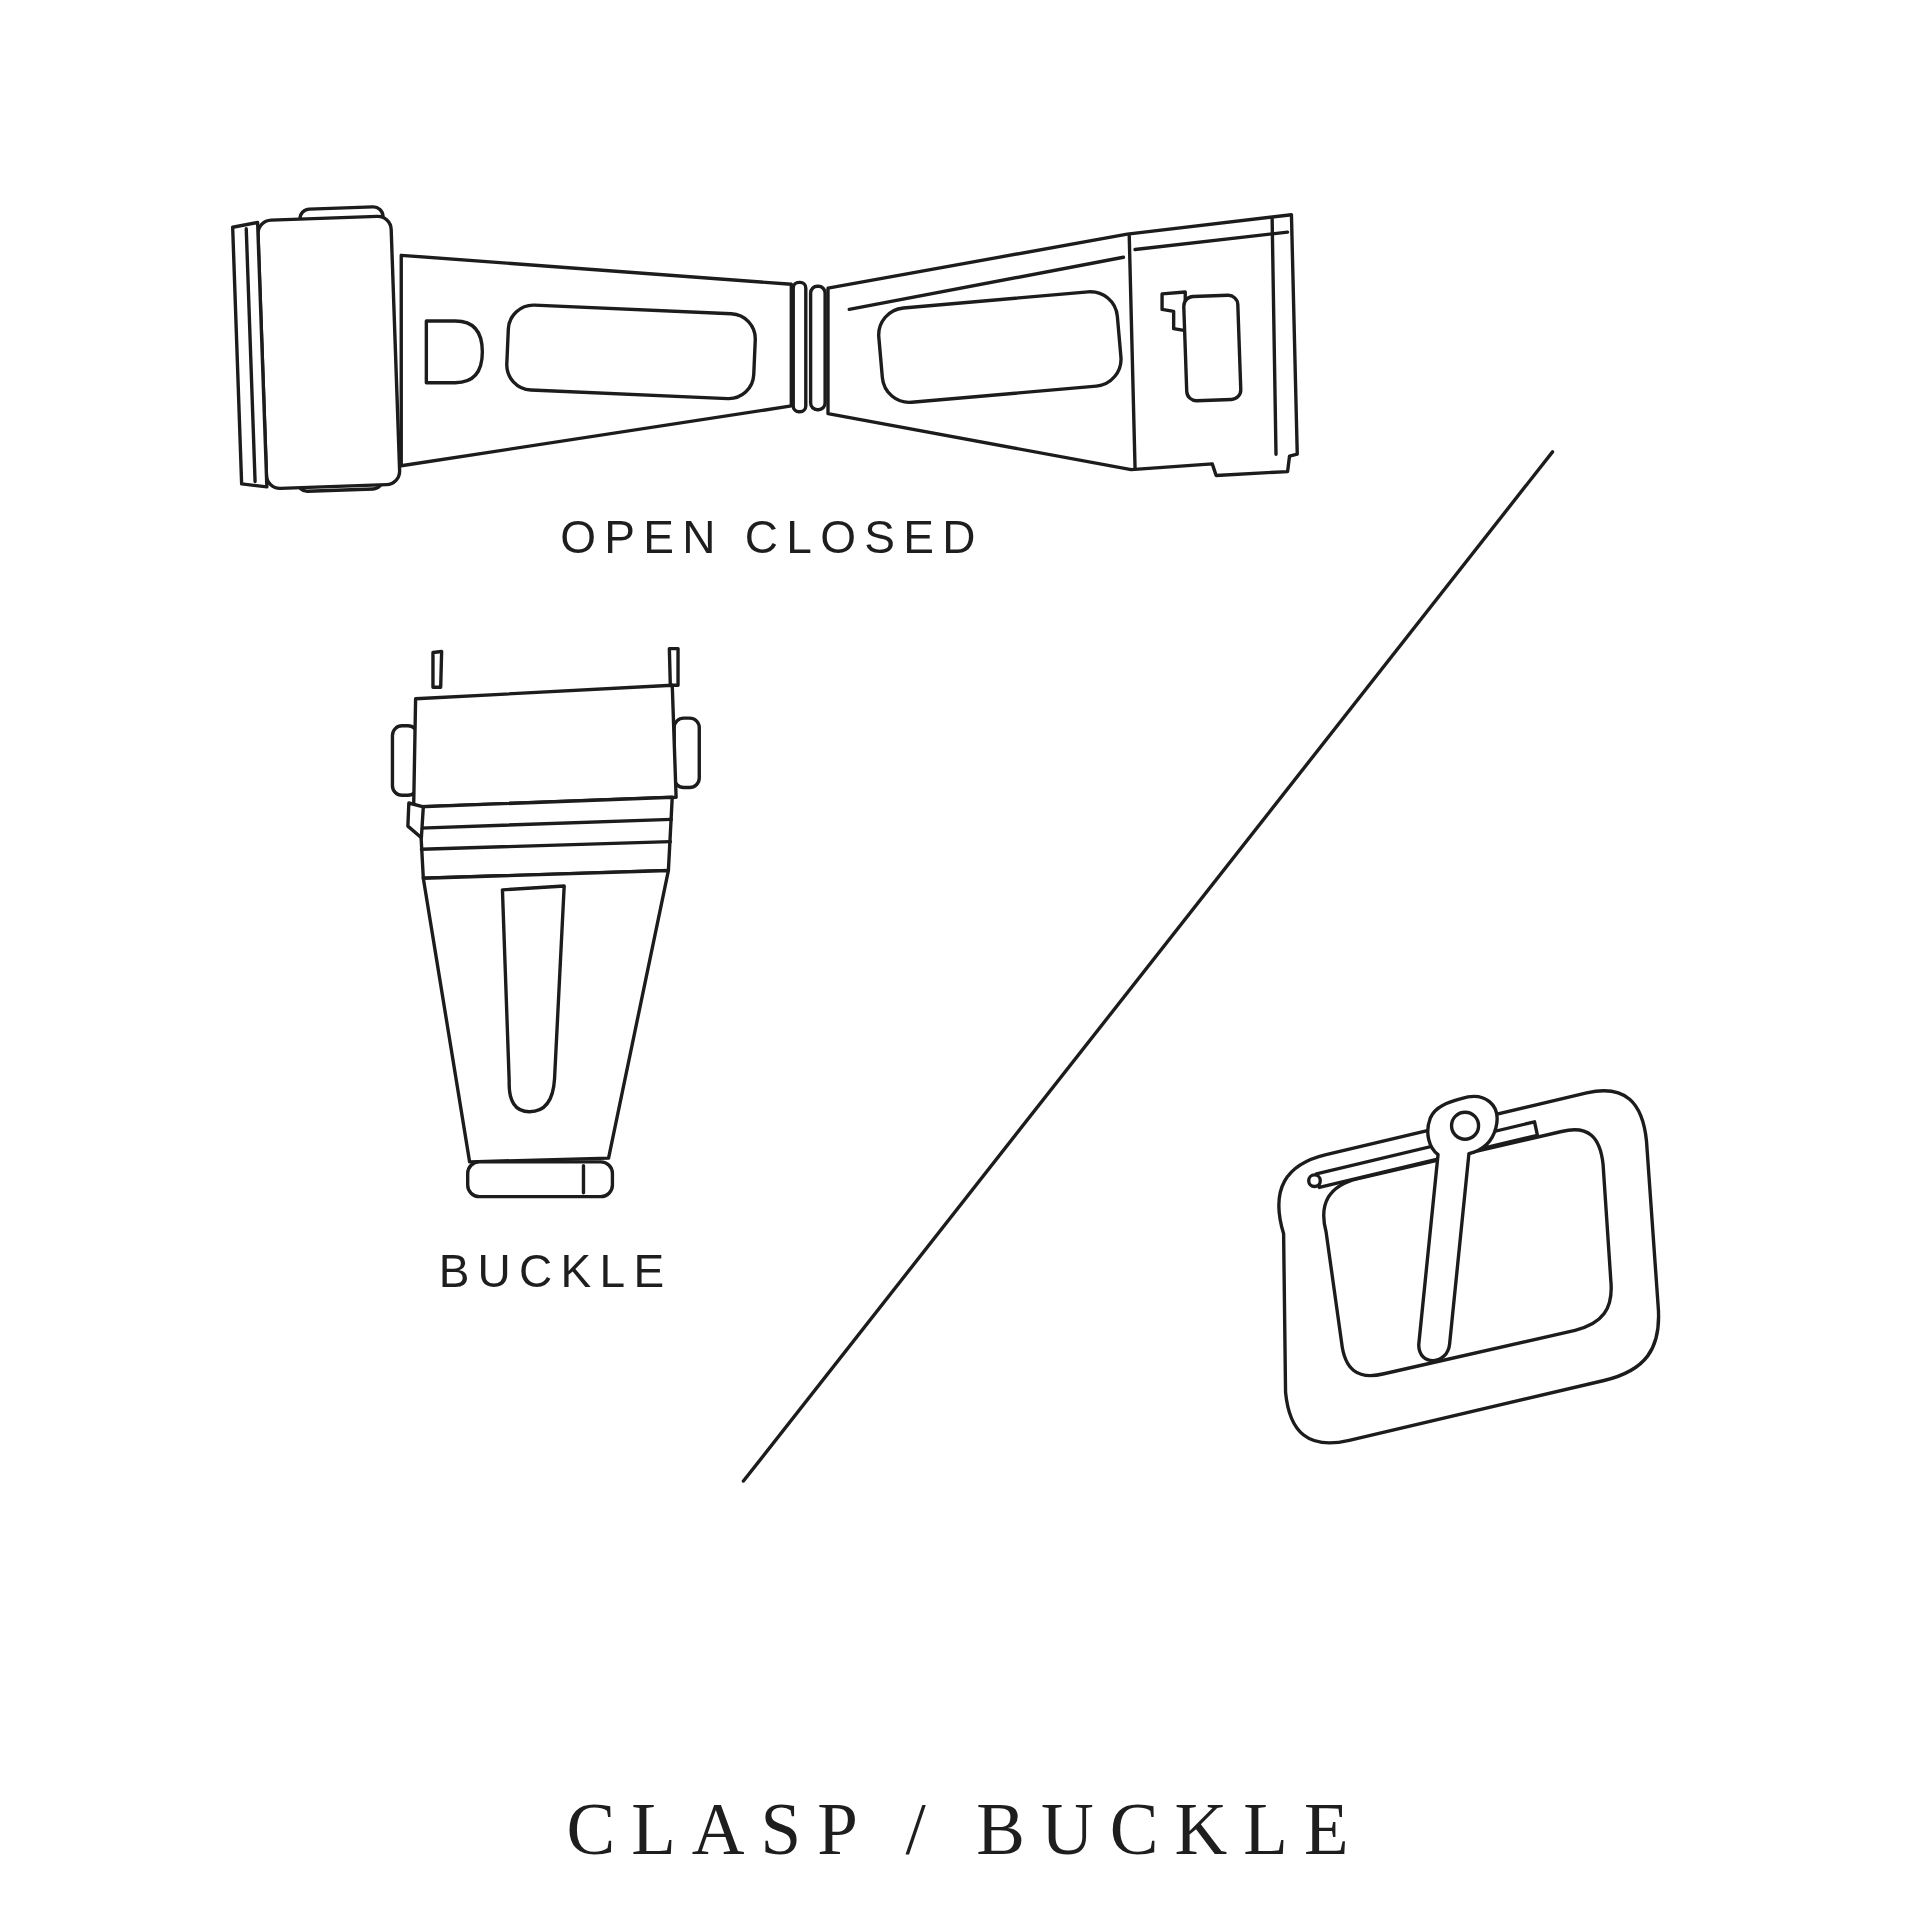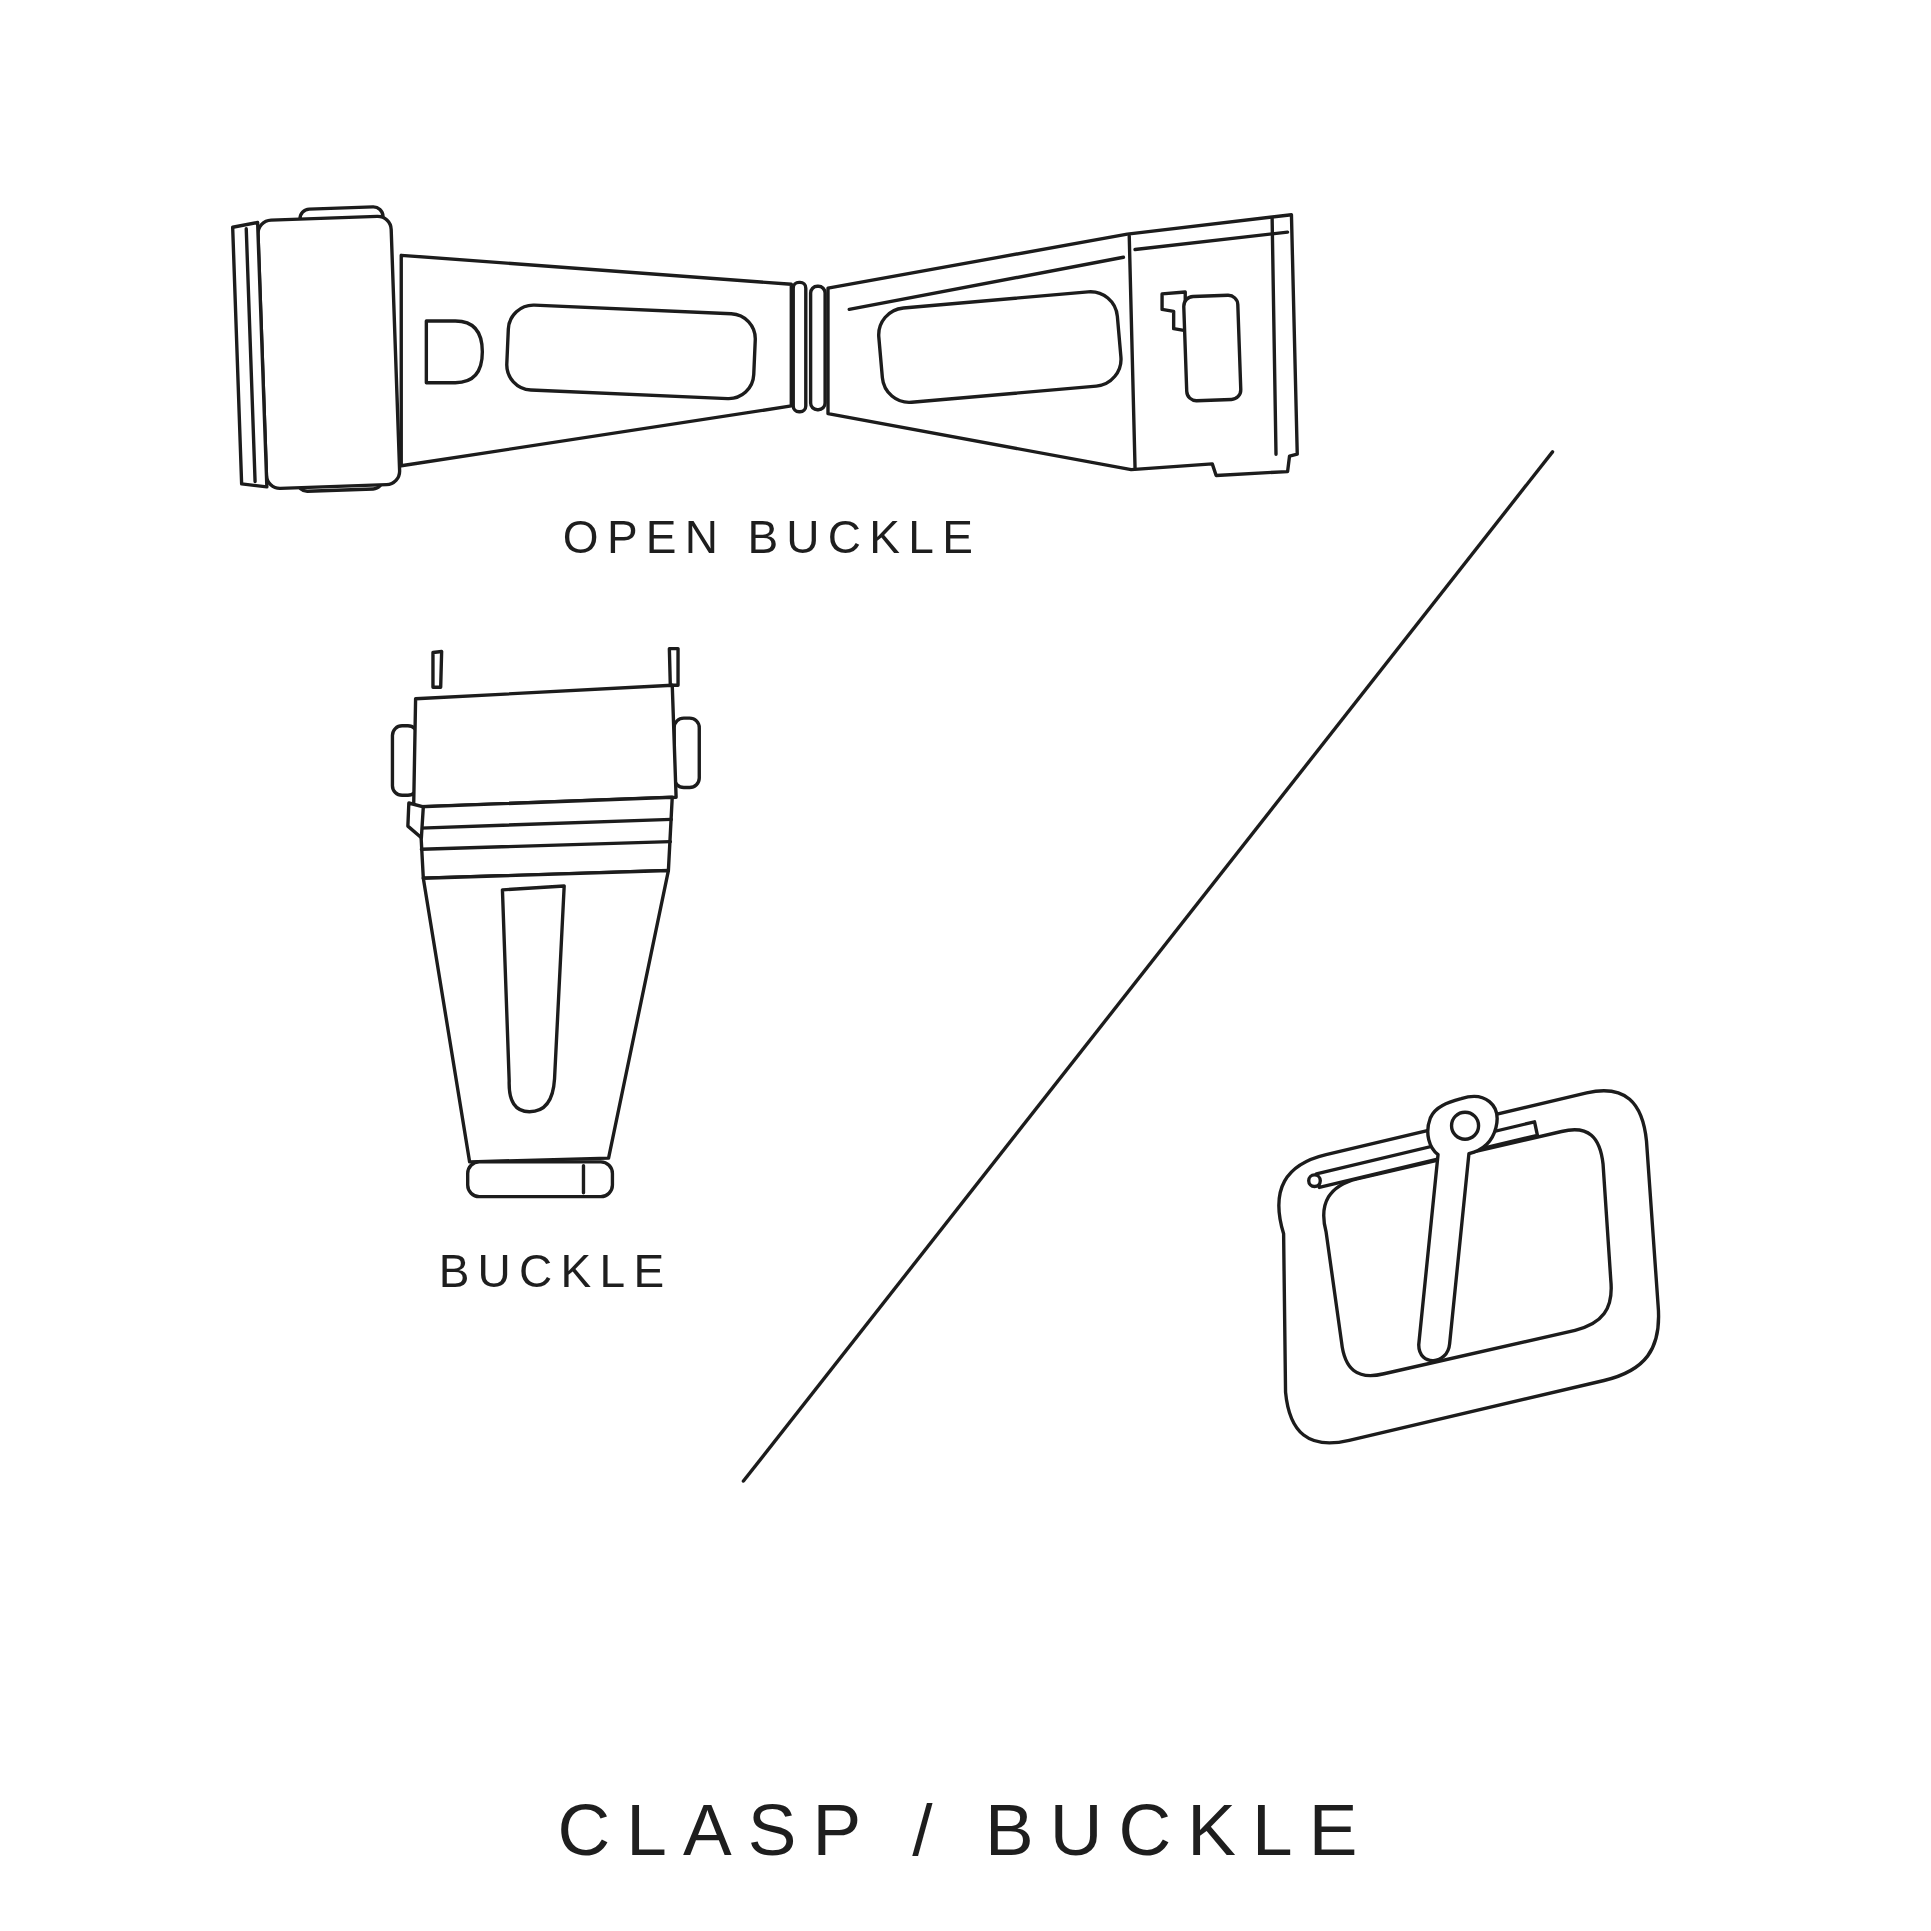--- a/index.html
+++ b/index.html
@@ -39,20 +39,21 @@
     position: absolute;
     left: 0;
     width: 1931px;
     top: 1788px;
     text-align: center;
     color: #1e1e1e;
     font-size: 73px;
     font-weight: 400;
     letter-spacing: 0.22em;
     white-space: nowrap;
+    font-family: Liberation Serif, serif;
   }
 </style>
 </head>
 <body>
 
 <div class="canvas">
 
   <svg class="illustration" style="left:212px; top:174px;" width="1120" height="348" viewBox="0 0 1160 360">
     <g class="ink">
 
@@ -75,21 +76,21 @@
       <line x1="1098" y1="46" x2="1102" y2="290" fill="none"></line>
       <rect x="692" y="130" width="248" height="98" rx="28" transform="rotate(-5 816 179)"></rect>
       <path d="M 984,124 L 1008,122 L 1008,162 L 996,160 L 996,142 L 984,140 Z"></path>
       <rect x="1008" y="126" width="56" height="108" rx="10" transform="rotate(-2 1036 180)"></rect>
 
       <rect x="602" y="112" width="13" height="134" rx="6"></rect>
       <rect x="620" y="116" width="15" height="128" rx="7"></rect>
     </g>
   </svg>
 
-  <div class="caption" style="left:212px; top:510px; width:1120px;">OPEN BUCKLE</div>
+  <div class="caption" style="left:212px; top:510px; width:1120px;">OPEN CLOSED</div>
 
   <svg class="illustration" style="left:377px; top:637px;" width="357" height="579" viewBox="0 0 370 600">
     <g class="ink">
 
       <path d="M 58,16 L 67,15 L 66,52 L 58,52 Z"></path>
       <path d="M 303,12 L 312,12 L 312,50 L 304,50 Z"></path>
 
       <rect x="16" y="92" width="26" height="72" rx="10"></rect>
       <rect x="308" y="84" width="26" height="72" rx="10"></rect>
 

